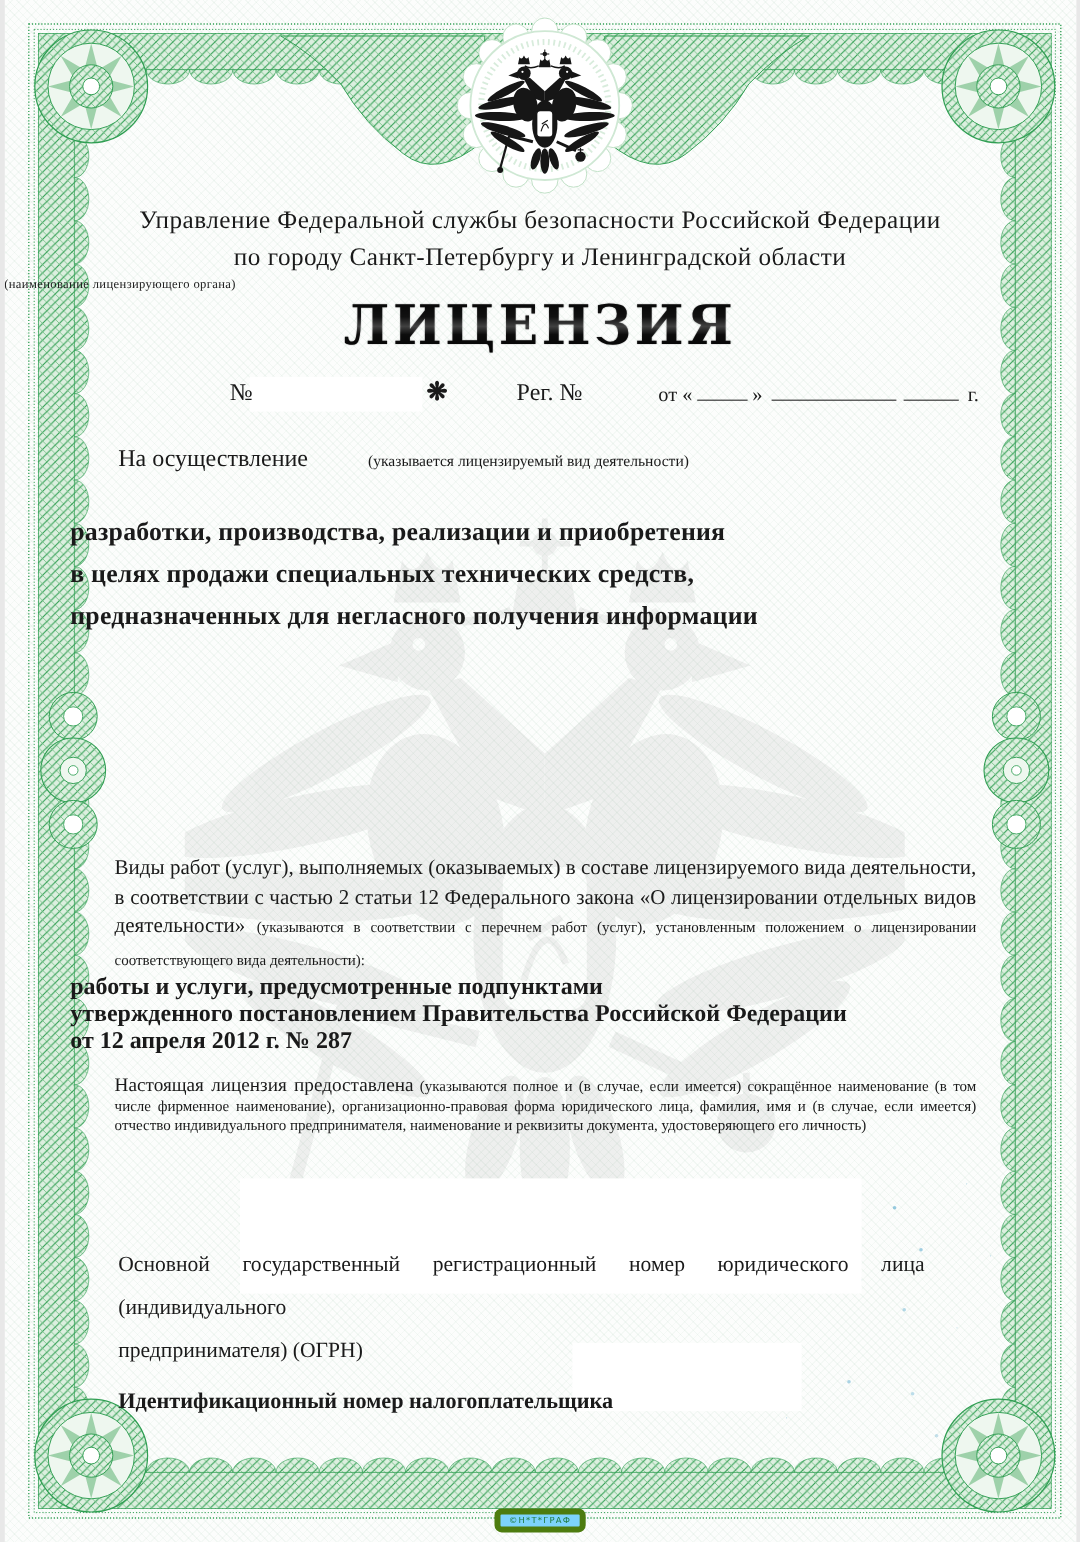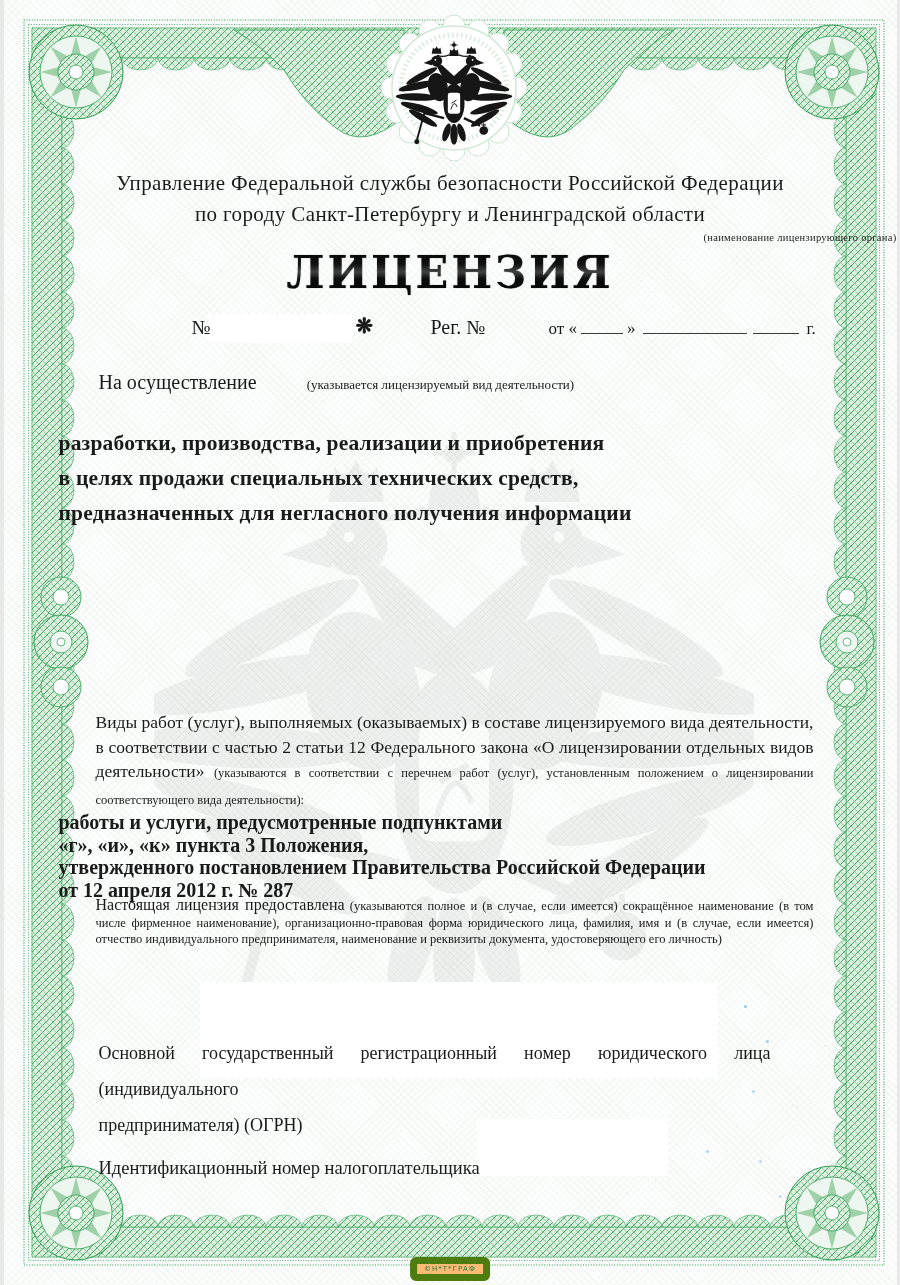--- a/index.html
+++ b/index.html
@@ -13,21 +13,21 @@
     background:
       repeating-linear-gradient(45deg, rgba(110,170,130,.07) 0 1px, transparent 1px 5px),
       repeating-linear-gradient(-45deg, rgba(110,170,130,.05) 0 1px, transparent 1px 5px);
   }
   .watermark{position:absolute;left:150px;top:425px;width:600px;height:630px;opacity:.055;filter:grayscale(1);z-index:0;}
   .border-svg{position:absolute;inset:0;z-index:1;pointer-events:none;}
   .txt{position:absolute;z-index:3;}
   .box{position:absolute;background:#ffffff;z-index:2;}
 
   .authority{top:168px;left:60px;right:60px;text-align:center;font-size:21px;line-height:31px;letter-spacing:.4px;}
-  .authority-caption{top:232px;left:0;width:100%;text-align:right;font-size:10.5px;letter-spacing:.3px;color:#222;}
+  .authority-caption{top:232px;left:0;width:100%;text-align:left;font-size:10.5px;letter-spacing:.3px;color:#222;}
   .doc-title{
     top:247px;left:0;width:100%;text-align:center;
     font-family:"DejaVu Serif","Liberation Serif",serif;font-weight:bold;
     font-size:43px;letter-spacing:3px;color:#111;transform:scaleY(1.06);
     text-shadow:1px 1px 0 #777;
   }
   @supports (-webkit-background-clip:text){
     .doc-title{
       background:linear-gradient(180deg,#050505 0%,#262626 35%,#8f8f8f 50%,#1c1c1c 63%,#000 100%);
       -webkit-background-clip:text;background-clip:text;color:transparent;
@@ -56,25 +56,25 @@
   .works-lines{top:811px;left:55px;right:55px;font-weight:bold;font-size:20px;line-height:22.5px;}
 
   .grant{top:897px;left:92px;width:718px;font-size:12.5px;line-height:16.5px;text-align:justify;}
   .grant .big{font-size:16px;font-weight:normal;}
 
   .redaction-main{left:196px;top:982px;width:518px;height:96px;}
   .redaction-ogrn{left:473px;top:1119px;width:191px;height:57px;}
 
   .ogrn-label{top:1035px;left:95px;width:672px;font-size:18px;line-height:36px;}
   .ogrn-line1{text-align:justify;text-align-last:justify;}
-  .inn-label{top:1158px;left:95px;font-size:18.5px;}
+  .inn-label{top:1158px;left:95px;font-size:18.5px;font-weight:bold;}
 
   .printer-mark{
     position:absolute;z-index:5;top:1257px;left:50%;transform:translateX(-50%);
-    background:#fdba74;border:7px solid #4d7c0f;border-radius:6px;padding:0 7px;
+    background:#7dd3fc;border:5px solid #4d7c0f;border-radius:6px;padding:0 7px;
     font-family:"DejaVu Sans","Liberation Sans",sans-serif;
     font-size:7px;line-height:10px;color:#1e7a3e;letter-spacing:1px;white-space:nowrap;
   }
   .specks{
     position:absolute;z-index:2;left:740px;top:1005px;width:3px;height:3px;border-radius:50%;
     background:rgba(70,160,200,.55);
     box-shadow:
       22px 35px 0 rgba(70,160,200,.5),
       -28px 60px 0 -1px rgba(60,150,190,.45),
       8px 85px 0 rgba(70,160,200,.4),
@@ -275,21 +275,20 @@
     <div>предназначенных для негласного получения информации</div>
   </div>
 
   <div class="txt works-intro">
     <span>Виды работ (услуг), выполняемых (оказываемых) в составе лицензируемого вида деятельности, в соответствии с частью 2 статьи 12 Федерального закона «О лицензировании отдельных видов деятельности»</span>
     <span class="small">(указываются в соответствии с перечнем работ (услуг), установленным положением о лицензировании соответствующего вида деятельности):</span>
   </div>
 
   <div class="txt works-lines">
     <div>работы и услуги, предусмотренные подпунктами</div>
-    <div>«г», «и», «к» пункта 3 Положения,</div>
     <div>утвержденного постановлением Правительства Российской Федерации</div>
     <div>от 12 апреля 2012 г. № 287</div>
   </div>
 
   <div class="txt grant">
     <span class="big">Настоящая лицензия предоставлена</span>
     <span>(указываются полное и (в случае, если имеется) сокращённое наименование (в том числе фирменное наименование), организационно-правовая форма юридического лица,  фамилия, имя и (в случае, если имеется) отчество индивидуального предпринимателя, наименование и реквизиты документа, удостоверяющего его личность)</span>
   </div>
 
   <div class="txt ogrn-label">

